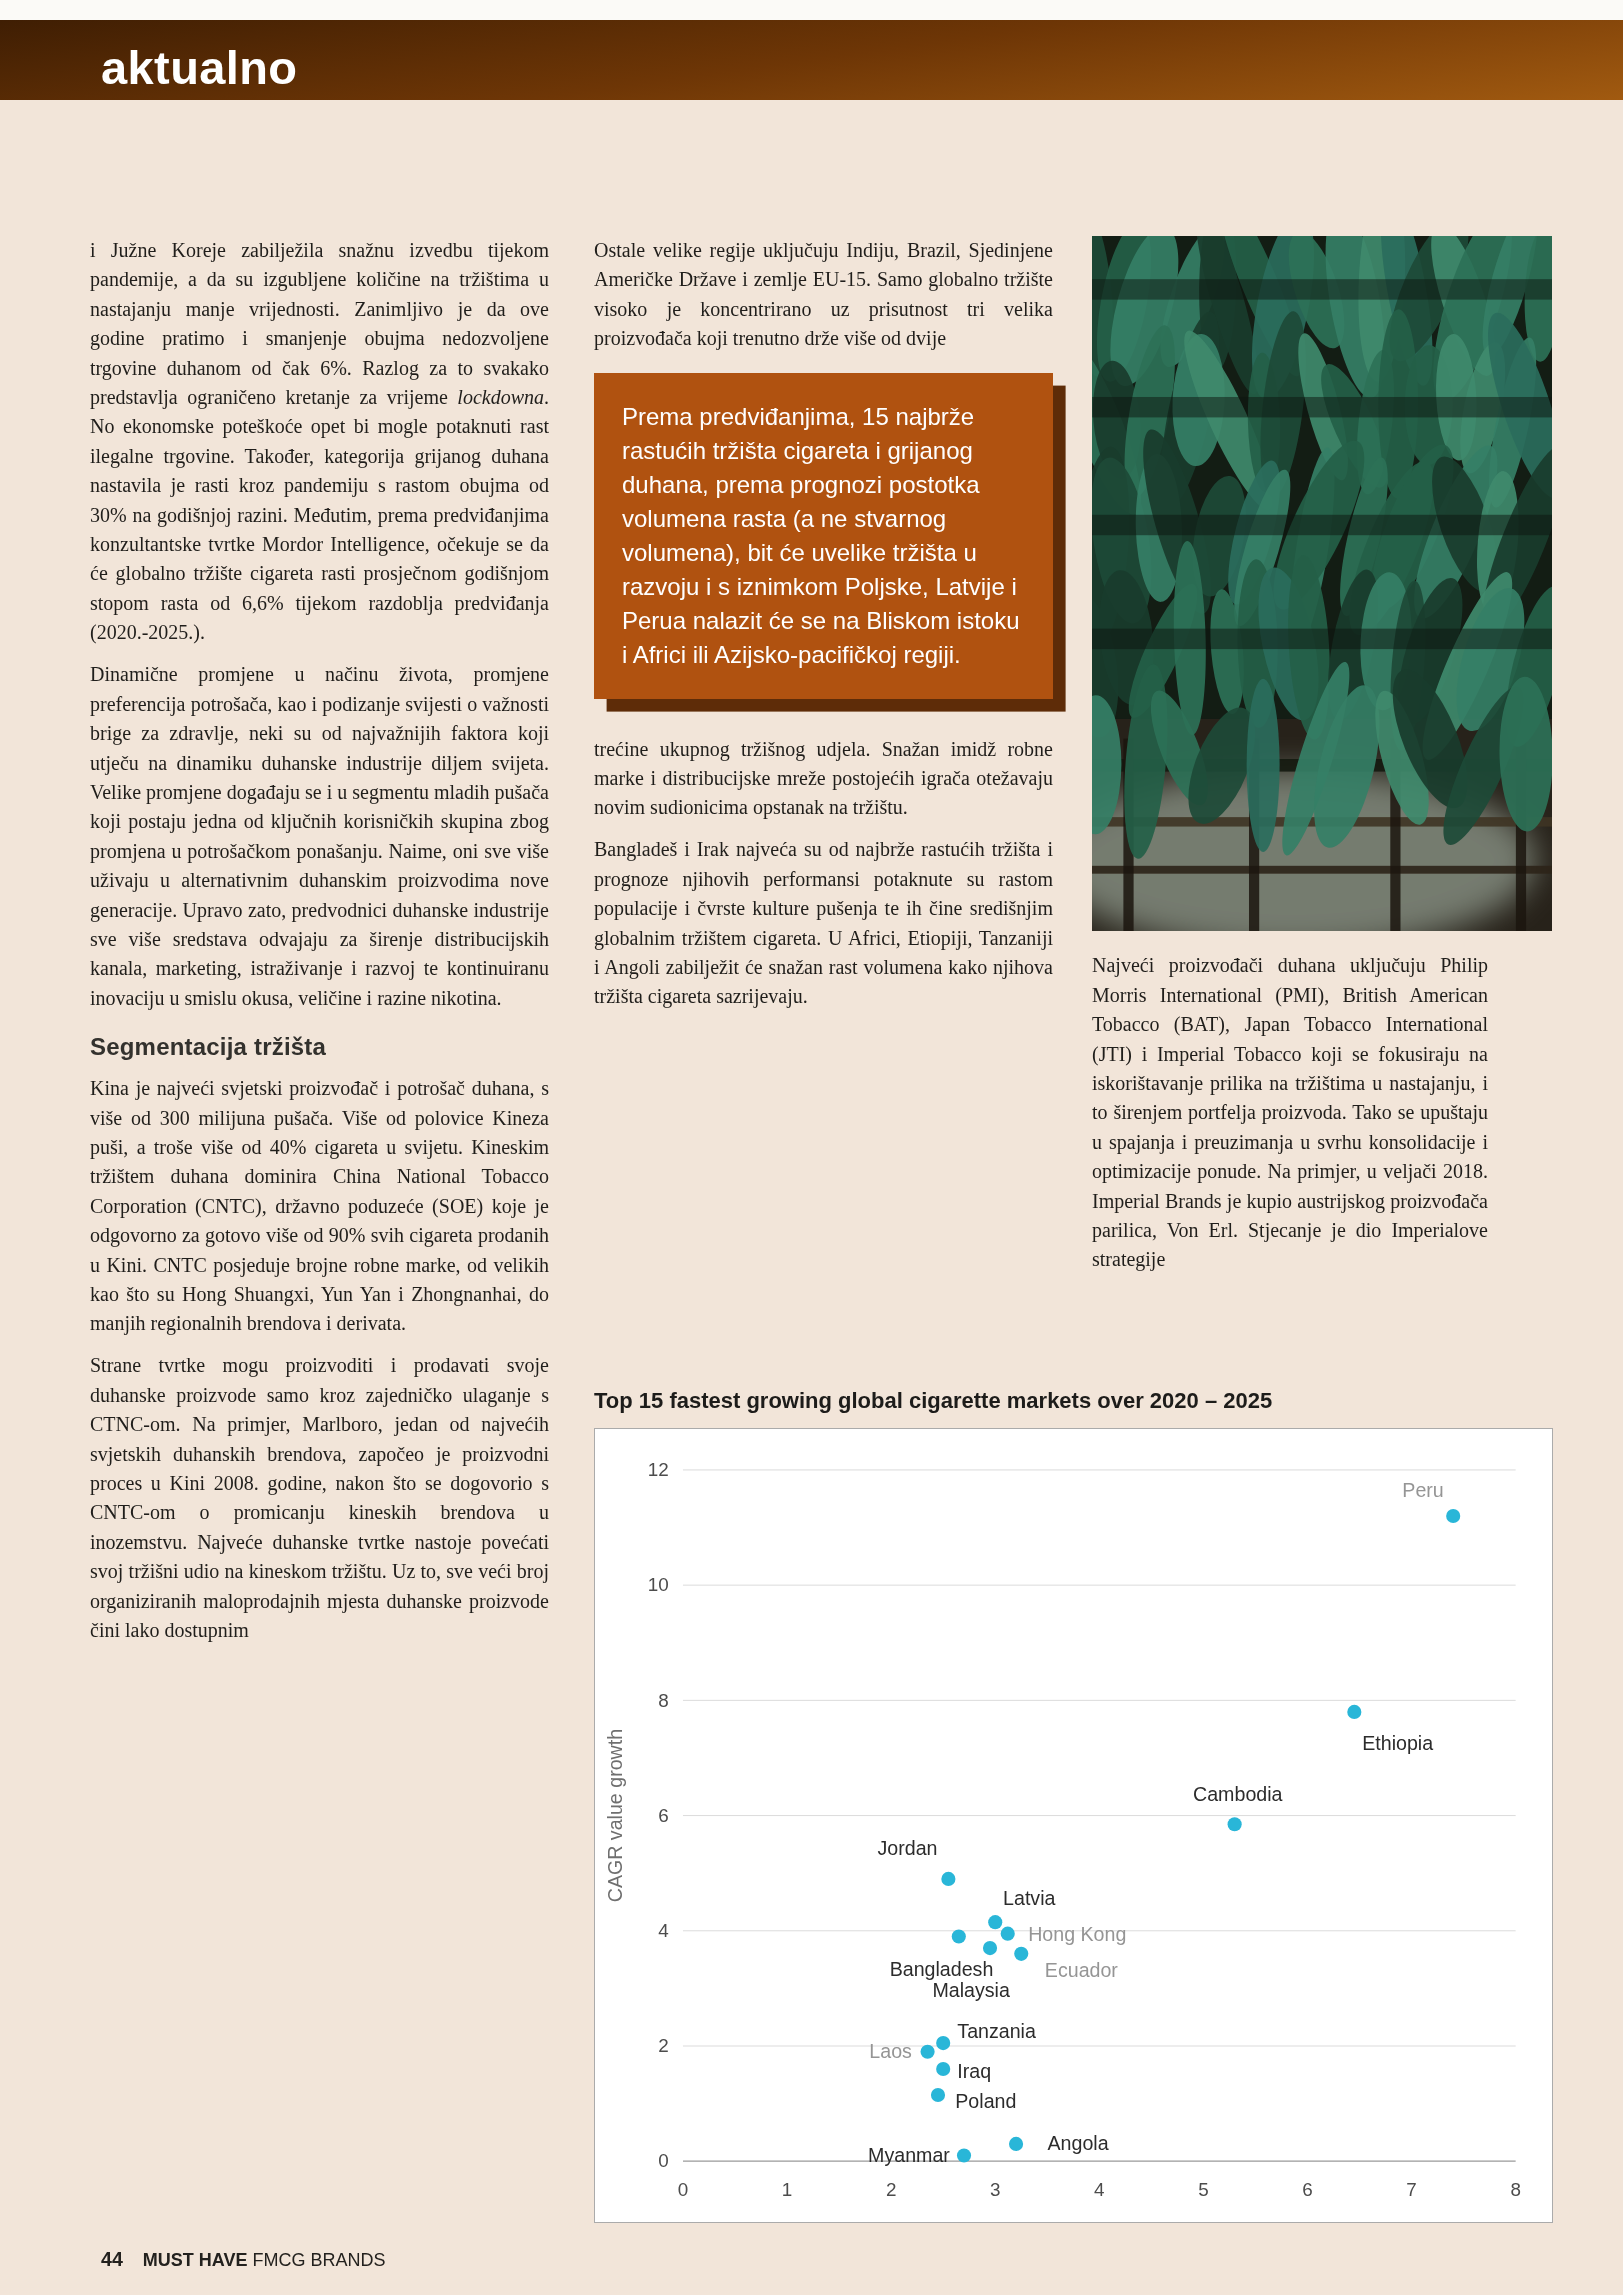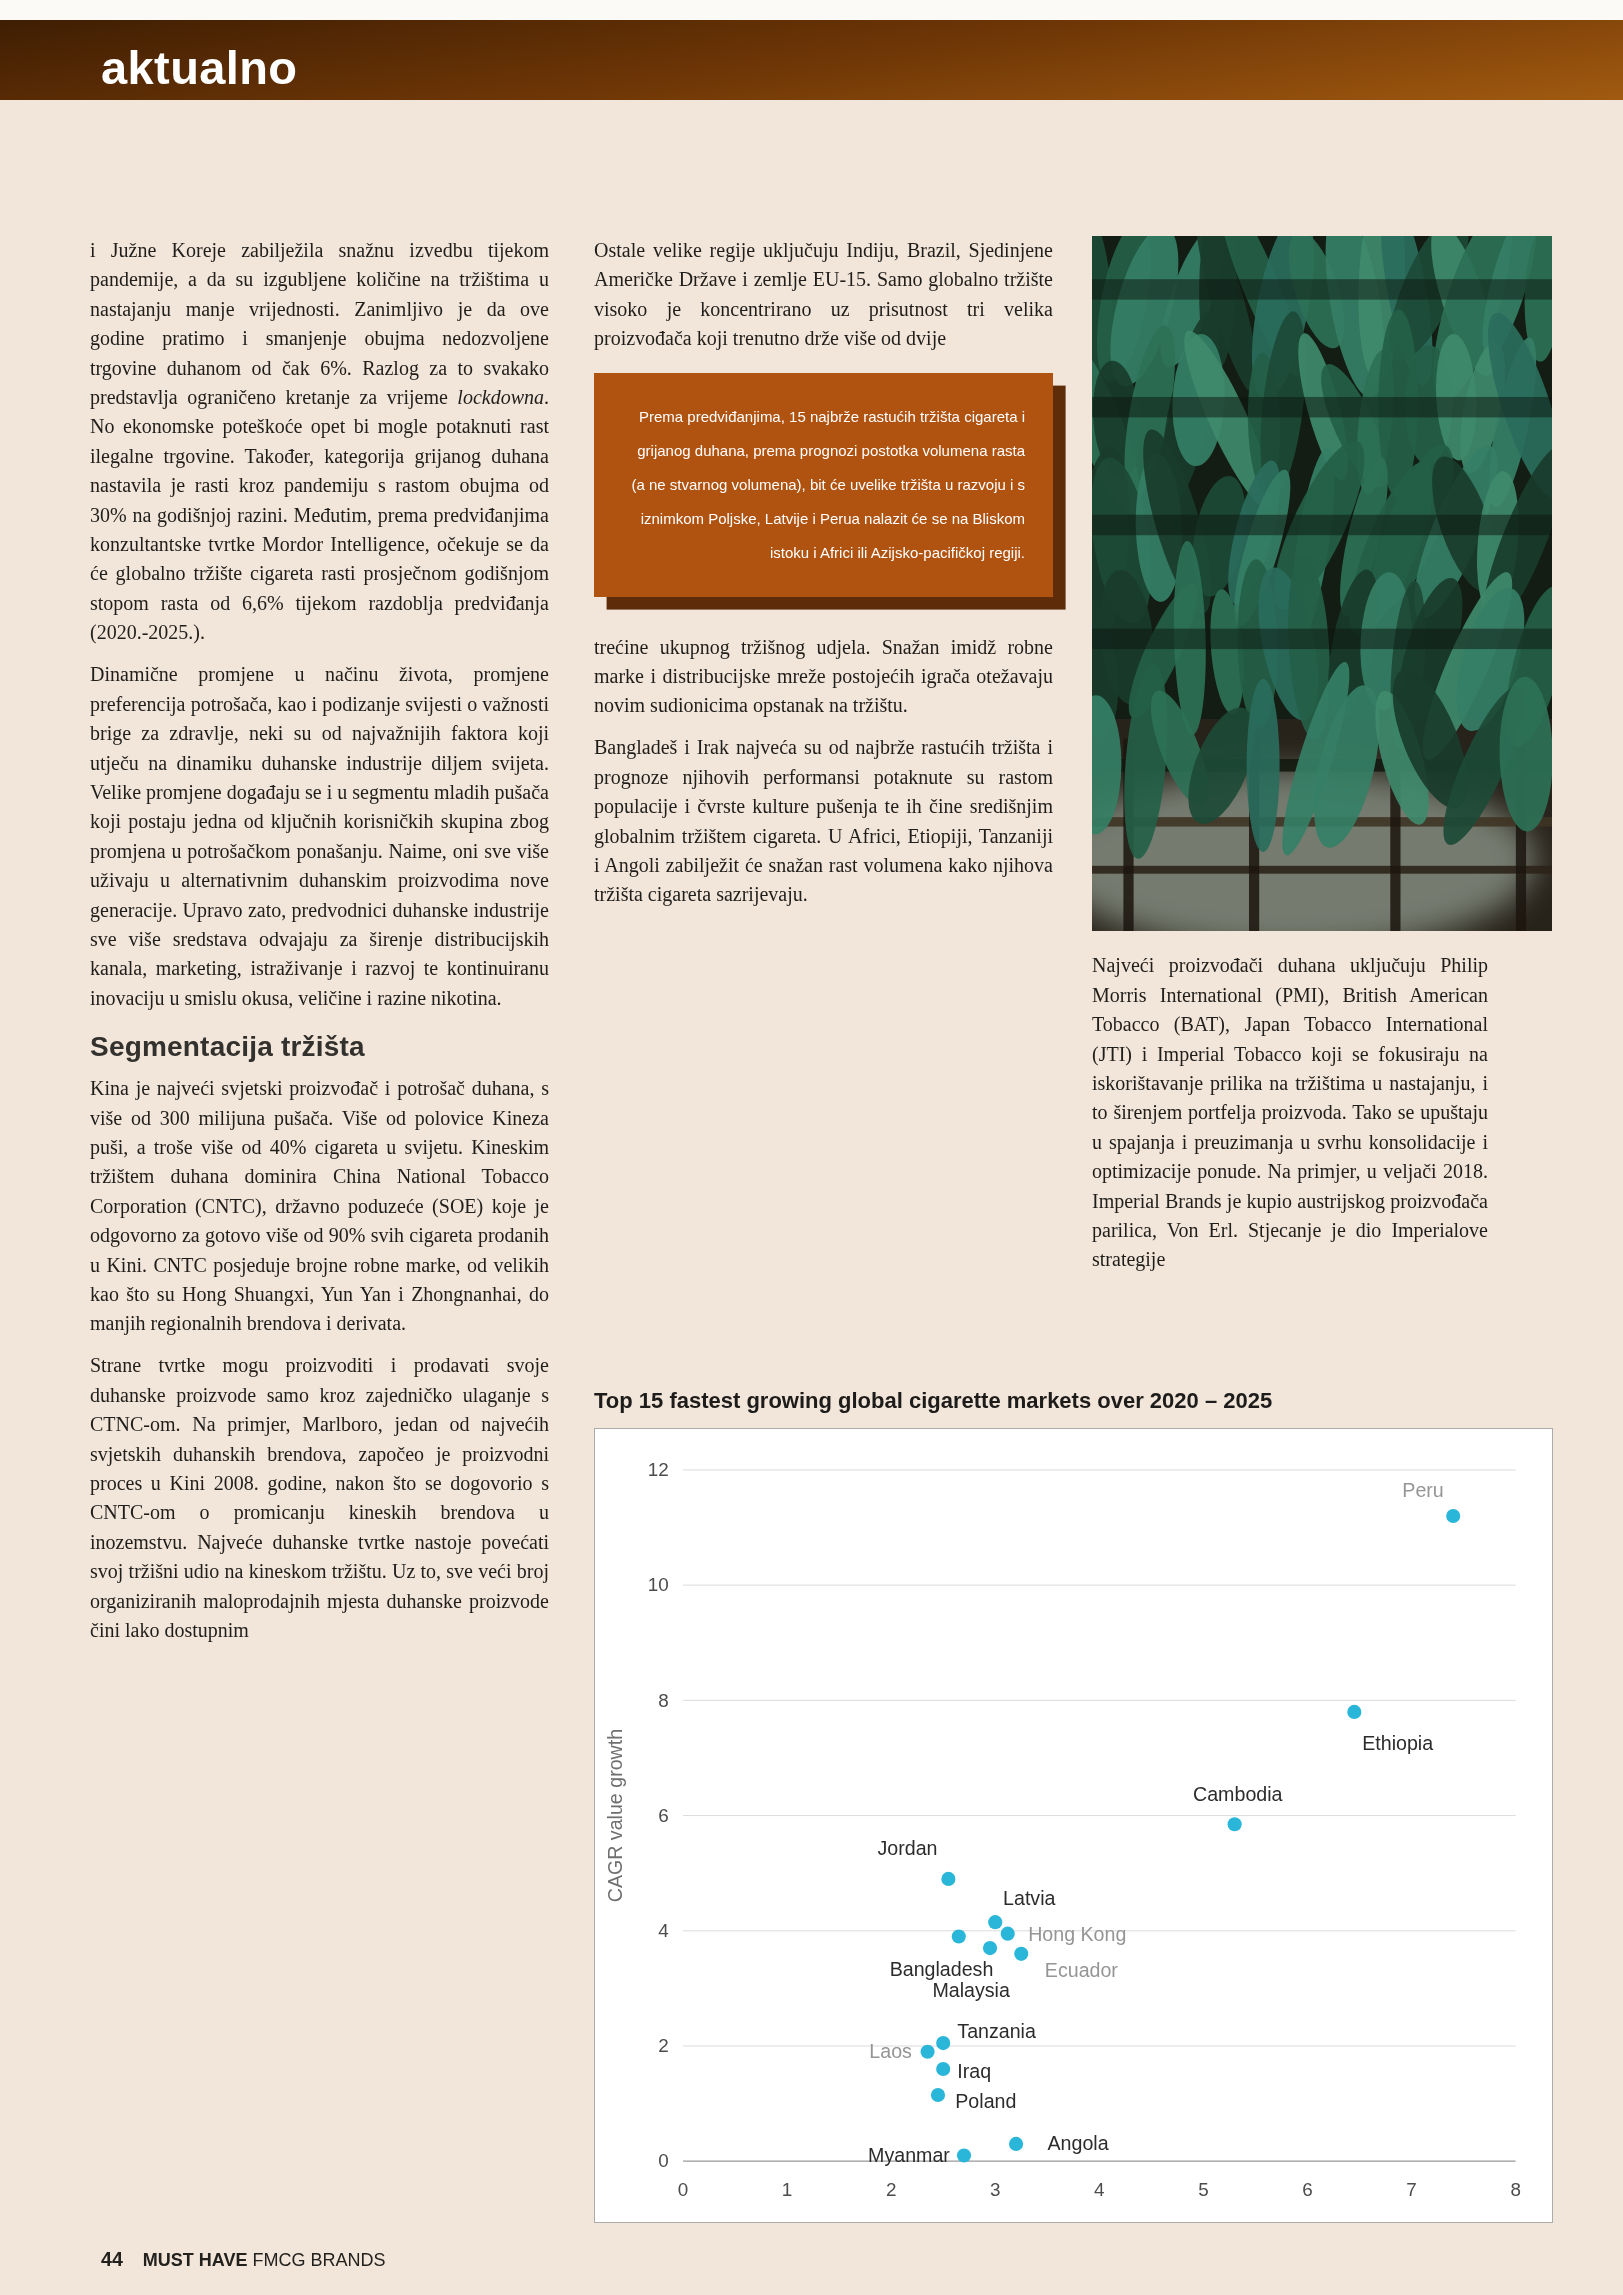--- a/index.html
+++ b/index.html
@@ -11,25 +11,25 @@
           background:linear-gradient(172deg,#3f1e03 0%,#6e3606 50%,#a15a10 100%);
           display:flex;align-items:flex-end;padding:0 0 9.4px 101px}
   .topbar h1{font-family:"Liberation Sans",sans-serif;font-weight:700;font-size:47px;
              color:#ffffff;letter-spacing:0.4px;line-height:1}
   .col{position:absolute;top:236px;width:459px;font-size:20px;line-height:29.4px;
        text-align:justify;hyphens:auto;-webkit-hyphens:auto}
   .col p{margin-bottom:12.6px}
   .col-1{left:90px}
   .col-2{left:594px}
   .col-3{left:1092px;width:396px}
-  .subhead{font-family:"Liberation Sans",sans-serif;font-size:28px;font-weight:700;
+  .subhead{font-family:"Liberation Sans",sans-serif;font-size:24px;font-weight:700;
            color:#33312d;margin:19px 0 12.6px;text-align:left;letter-spacing:0.2px}
   .callout{background:#b05210;box-shadow:12.6px 12.6px 0 #5e2c08;color:#ffffff;
-           font-family:"Liberation Sans",sans-serif;font-size:15px;line-height:34px;
-           padding:27px 28px;margin:19px 0 36px;text-align:right}
+           font-family:"Liberation Sans",sans-serif;font-size:24px;line-height:34px;
+           padding:27px 28px;margin:19px 0 36px;text-align:left}
   .photo{width:460px;height:695px;display:block;margin-bottom:20.4px;background:#131d14}
   .chart-section{position:absolute;left:594px;top:1388px;width:959px}
   .chart-title{font-family:"Liberation Sans",sans-serif;font-weight:700;font-size:22px;
                color:#1d1c1a;margin-bottom:14px;text-align:left}
   .chart-box{background:#ffffff;border:1.6px solid #ababab;width:959px;height:795px;padding:0}
   svg.scatter{width:956px;height:792px;display:block}
   .tick{font-family:"Liberation Sans",sans-serif;font-size:24px;fill:#4c4c4c}
   .axis-label{font-family:"Liberation Sans",sans-serif;font-size:25px;fill:#6f6f6f}
   .pt-label{font-family:"Liberation Sans",sans-serif;font-size:25px;fill:#2c2c2c}
   .pt-label.muted{fill:#959595}

